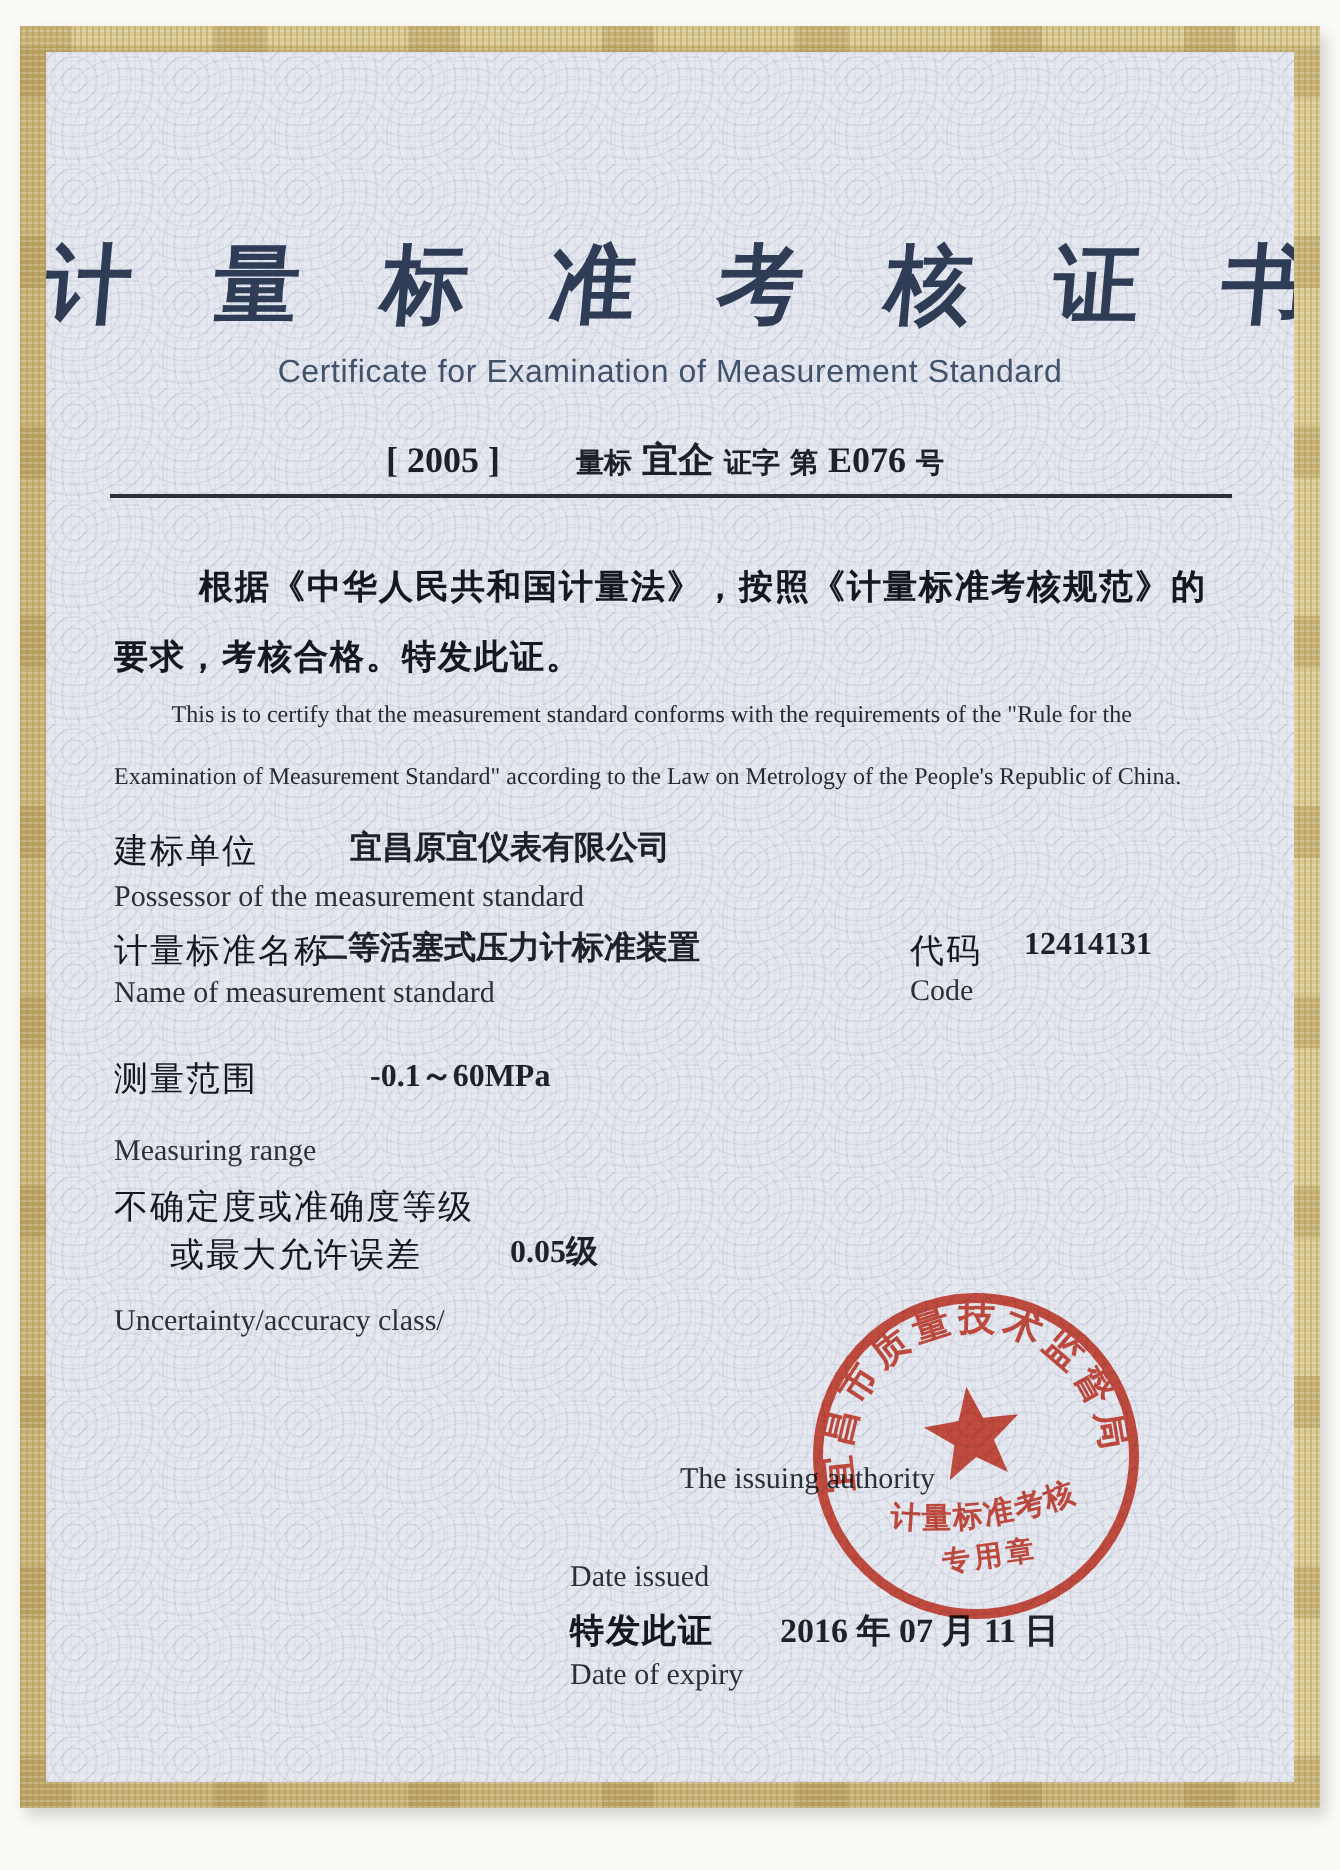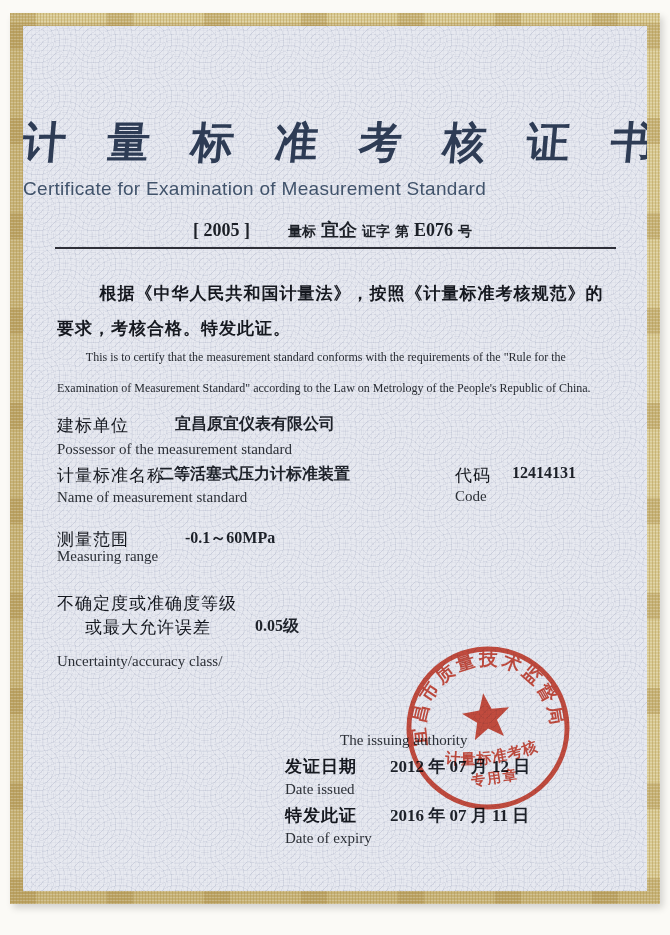--- a/index.html
+++ b/index.html
@@ -37,23 +37,23 @@
   }
   .abs{position:absolute;}
   .title-cn{
     left:0;right:0;top:88px;margin:0;text-align:center;
     font-size:43px;font-weight:bold;color:#2e3c55;
     letter-spacing:13px;transform:skewX(-5deg);
     font-family:"DejaVu Serif","Liberation Serif",serif;
     white-space:nowrap;
   }
   .title-en{
-    left:0;right:0;top:152px;
+    left:0;right:0;top:152px;text-align:center;
     font-family:"Liberation Sans","DejaVu Sans",sans-serif;
-    font-size:19px;color:#41536b;letter-spacing:.3px;
+    font-size:16px;color:#41536b;letter-spacing:.3px;
   }
   .num-line{left:0;right:0;top:192px;text-align:center;color:#1c2027;white-space:nowrap;}
   .num-line .big{font-size:18px;font-weight:bold;}
   .num-line .sm{font-size:14px;font-weight:600;}
   .num-line .gap-l{margin-left:38px;}
   .num-line .pad{margin:0 5px;}
   .rule{left:32px;top:221px;width:561px;border-top:2px solid #2e2f38;}
   .st-cn{
     left:34px;top:250px;width:556px;margin:0;
     font-size:17px;font-weight:600;color:#15181f;
@@ -118,43 +118,39 @@
       </div>
       <div class="abs row" style="top:462px">
         <span class="en">Name of measurement standard</span>
         <span class="en code-en">Code</span>
       </div>
 
       <div class="abs row" style="top:502px">
         <span class="lab">测量范围</span>
         <span class="val range-val">-0.1～60MPa</span>
       </div>
-      <div class="abs row" style="top:521px">
+      <div class="abs row" style="top:541px">
         <span class="en">Measuring range</span>
       </div>
 
       <div class="abs row" style="top:566px">
         <span class="lab">不确定度或准确度等级</span>
       </div>
       <div class="abs row" style="top:590px">
         <span class="lab indent1">或最大允许误差</span>
         <span class="val unc-val">0.05级</span>
       </div>
       <div class="abs row" style="top:626px">
         <span class="en">Uncertainty/accuracy class/</span>
       </div>
 
       <div class="abs" style="left:317px;top:705px">
         <span class="en">The issuing authority</span>
       </div>
 
-      <div class="abs" style="left:262px;top:729px;right:10px;height:24px">
-        <span class="iss-lab">发证日期</span>
-        <span class="iss-val">2012 年 07 月 12 日</span>
-      </div>
       <div class="abs" style="left:262px;top:754px">
         <span class="en">Date issued</span>
       </div>
 
       <div class="abs" style="left:262px;top:778px;right:10px;height:24px">
         <span class="iss-lab">特发此证</span>
         <span class="iss-val">2016 年 07 月 11 日</span>
       </div>
       <div class="abs" style="left:262px;top:803px">
         <span class="en">Date of expiry</span>

